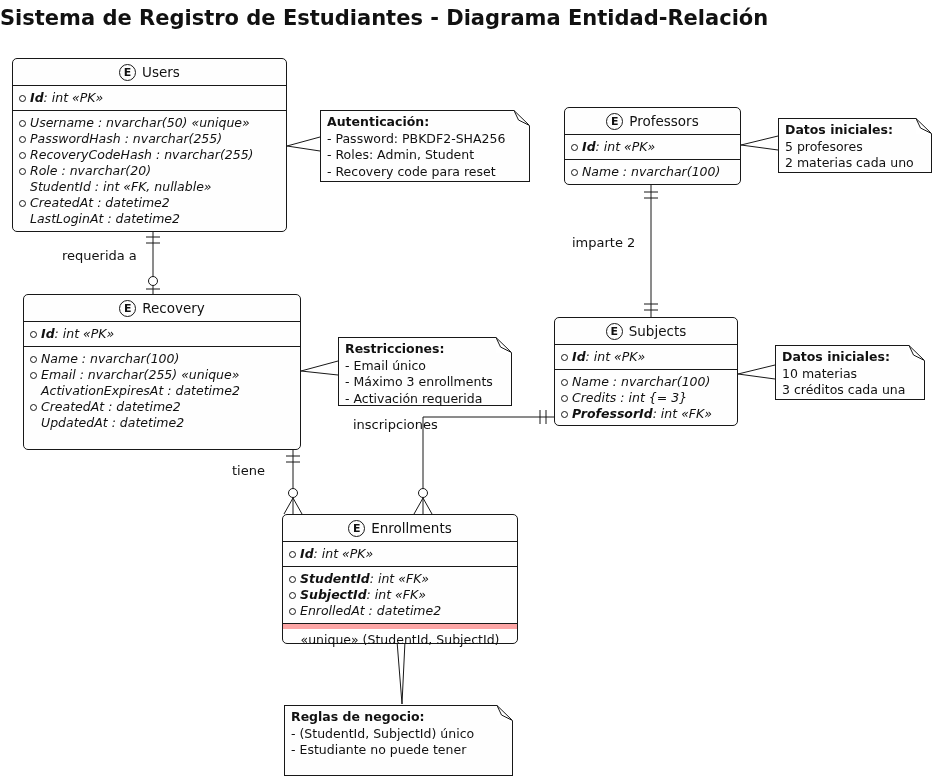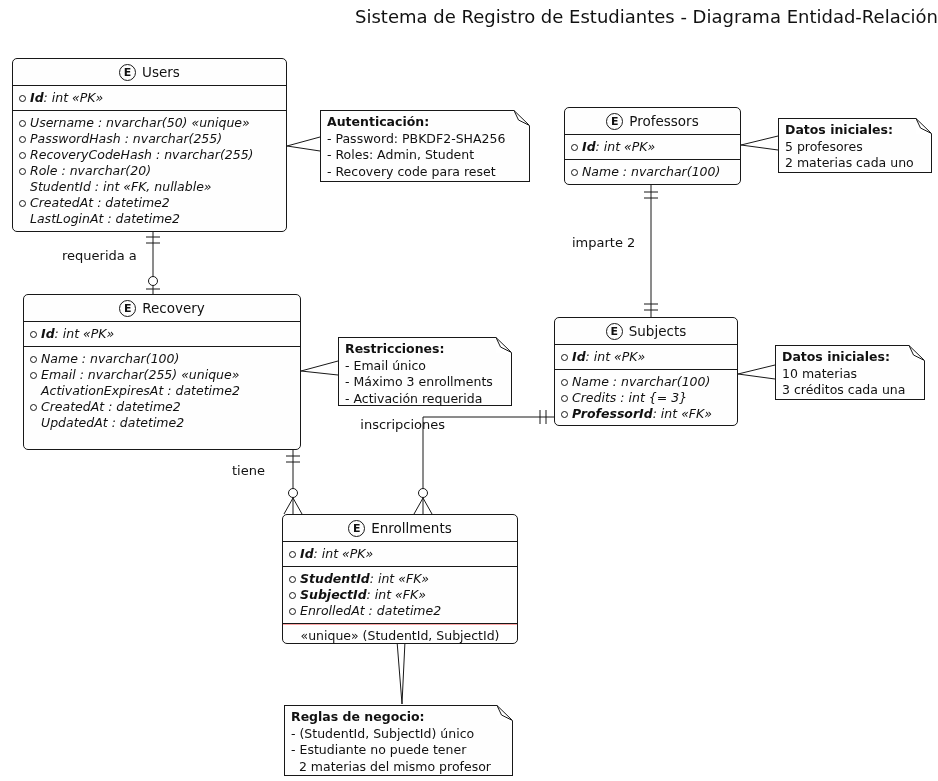--- a/index.html
+++ b/index.html
@@ -3,21 +3,21 @@
 <meta charset="utf-8">
 <style>
   html,body { margin:0; padding:0; background:#ffffff; }
   .canvas {
     position:relative; width:938px; height:781px; background:#ffffff;
     font-family:"DejaVu Sans","Liberation Sans",sans-serif; color:#111111;
     overflow:hidden;
   }
   .diagram-title {
     position:absolute; top:6px; left:0; width:100%;
-    text-align:right; font-weight:normal; font-size:18px; letter-spacing:0;
+    text-align:left; font-weight:bold; font-size:21px; letter-spacing:0;
   }
   svg.wires { position:absolute; left:0; top:0; z-index:0; }
   svg.wires line, svg.wires path, svg.wires polyline { stroke:#181818; stroke-width:1; fill:none; }
   svg.wires circle { stroke:#181818; stroke-width:1; fill:#ffffff; }
 
   .entity {
     position:absolute; z-index:2; background:#fefefe;
     border:1px solid #181818; border-radius:5px;
     font-size:12.5px; box-sizing:border-box;
   }
@@ -48,21 +48,21 @@
     padding:3px 6px 4px 6px; font-size:12.5px; line-height:16.5px; box-sizing:border-box;
   }
   .note-title { font-weight:bold; white-space:pre; }
   .note-line { white-space:pre; }
   .fold { position:absolute; top:-1px; right:-1px; width:16px; height:16px; background:#ffffff; }
   .fold svg { display:block; }
   .fold path { stroke:#181818; stroke-width:1; fill:none; }
 
   .rel-label { position:absolute; z-index:1; font-size:13px; white-space:nowrap; }
   .ra { text-align:left; }
-  .rc { text-align:right; }
+  .rc { text-align:left; }
 </style>
 </head>
 <body>
 
 <div class="canvas">
 
   <div class="diagram-title">Sistema de Registro de Estudiantes - Diagrama Entidad-Relación</div>
 
   <svg class="wires" width="938" height="781">
 
@@ -259,21 +259,21 @@
         <div class="frow">
           <span class="bullet"></span>
           <span class="fbold">SubjectId</span>
           <span> : int «FK»</span>
         </div>
         <div class="frow">
           <span class="bullet"></span>
           <span>EnrolledAt : datetime2</span>
         </div>
       </div>
-    <div class="ent-constraint" style="border-top:1px solid #fca5a5">«unique» (StudentId, SubjectId)</div>
+    <div class="ent-constraint" style="border-top:5px solid #fca5a5">«unique» (StudentId, SubjectId)</div>
   </div>
 
   <div class="note" style="left:320px;top:110px;width:210px;height:72px">
     <span class="fold">
         <svg width="16" height="16">
           <path d="M0,0.5 L15.5,15.5 M0,0.5 L4.5,10 L15.5,15.5"></path>
         </svg>
       </span>
     <div class="note-title">Autenticación:</div>
     <div>
@@ -326,21 +326,20 @@
   <div class="note" style="left:284px;top:705px;width:229px;height:71px">
     <span class="fold">
         <svg width="16" height="16">
           <path d="M0,0.5 L15.5,15.5 M0,0.5 L4.5,10 L15.5,15.5"></path>
         </svg>
       </span>
     <div class="note-title">Reglas de negocio:</div>
     <div>
         <div class="note-line">- (StudentId, SubjectId) único</div>
         <div class="note-line">- Estudiante no puede tener</div>
-        <div class="note-line">  2 materias del mismo profesor</div>
       </div>
   </div>
 
   <div class="rel-label ra" style="left:62px;top:248px;width:88px">requerida a</div>
   <div class="rel-label ra" style="left:572px;top:235px;width:74px">imparte 2</div>
   <div class="rel-label ra" style="left:232px;top:463px;width:42px">tiene</div>
   <div class="rel-label rc" style="left:353px;top:417px;width:92px">inscripciones</div>
 
 </div>
 

